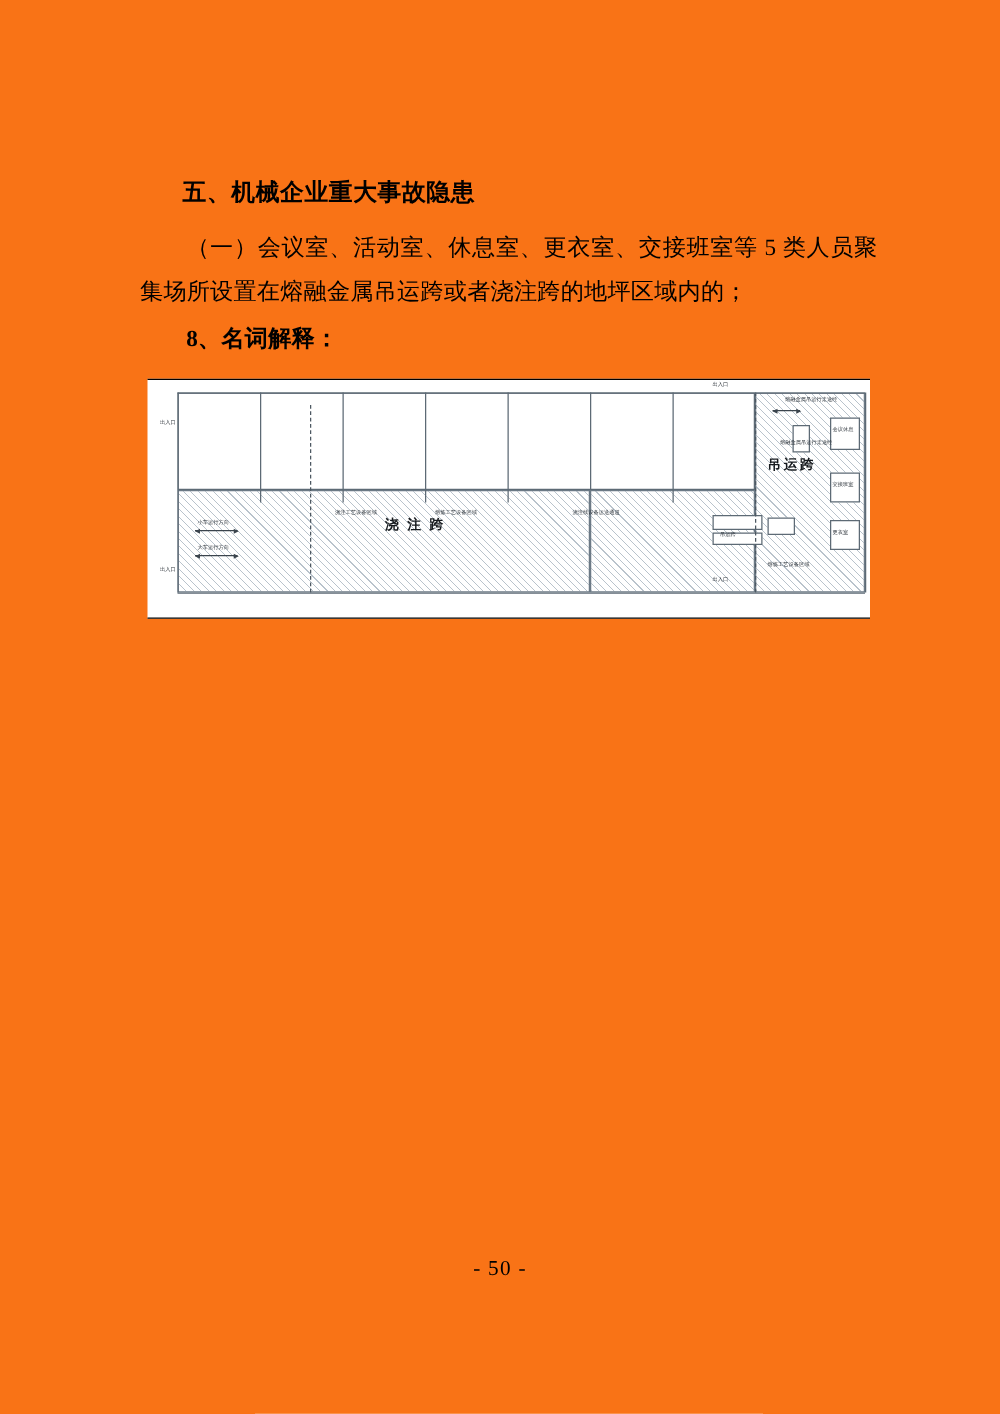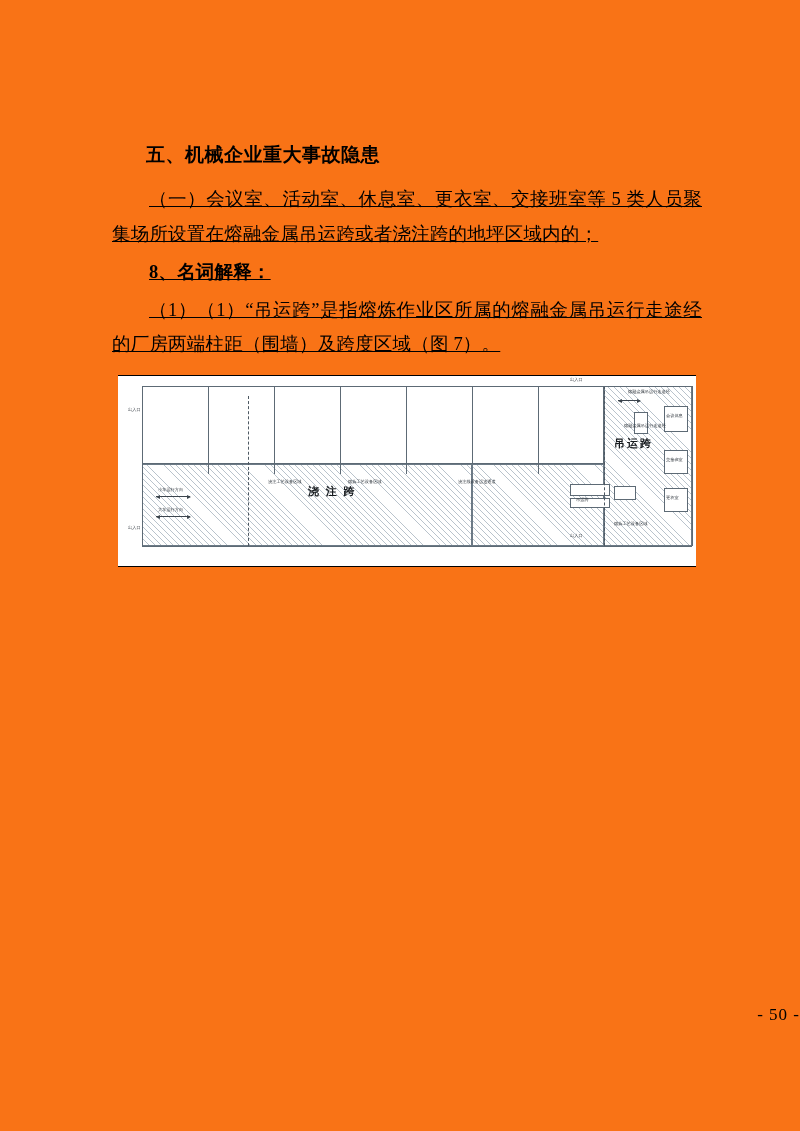--- a/index.html
+++ b/index.html
@@ -36,21 +36,20 @@
     line-height: 1.6;
   }
   p.para {
     font-size: 18.5px;
     line-height: 1.85;
     margin: 0 0 4px 0;
     text-align: justify;
     text-justify: inter-ideograph;
     text-indent: 2em;
     letter-spacing: 0.2px;
-    text-decoration: underline;
   }
   .bold {
     font-weight: bold;
   }
   
   .figure-wrap {
     margin: 14px 0 4px 0;
     text-align: center;
   }
   .figure {
@@ -137,39 +136,38 @@
     font-weight: bold;
     text-align: center;
     margin-top: 10px;
     letter-spacing: 1px;
   }
   .page-number {
     position: absolute;
     left: 0;
     right: 0;
     top: 1005px;
-    text-align: right;
+    text-align: center;
     font-size: 17px;
     letter-spacing: 1px;
   }
 </style>
 </head>
 <body>
 
 <div class="page">
 
   <div class="content">
 
     <h1 class="heading">五、机械企业重大事故隐患</h1>
 
     <p class="para">（一）会议室、活动室、休息室、更衣室、交接班室等 5 类人员聚集场所设置在熔融金属吊运跨或者浇注跨的地坪区域内的；</p>
 
     <p class="para bold">8、名词解释：</p>
 
-    <p class="para">（1）（1）“吊运跨”是指熔炼作业区所属的熔融金属吊运行走途经的厂房两端柱距（围墙）及跨度区域（图 7）。</p>
 
 
     <div class="figure-wrap">
       <div class="figure">
 
         <div class="hatch" style="left:24px; top:88px; width:330px; height:82px;"></div>
         <div class="hatch" style="left:354px; top:88px; width:132px; height:82px;"></div>
 
         <div class="hatch" style="left:486px; top:10px; width:88px; height:160px;"></div>
 

